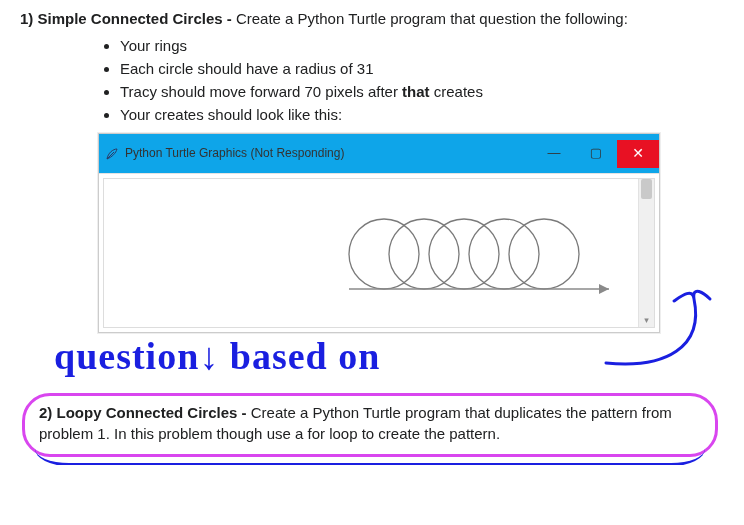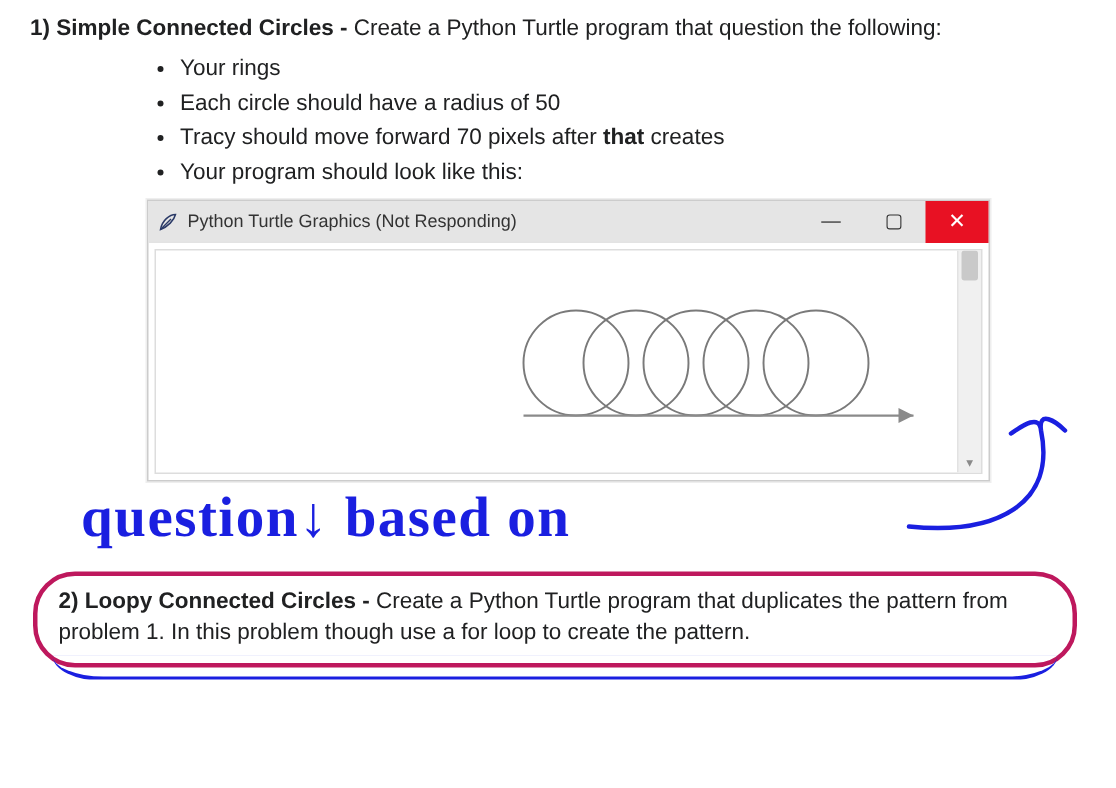--- a/index.html
+++ b/index.html
@@ -30,22 +30,22 @@
   .turtle-window {
     margin: 8px 0 4px 78px;
     width: 562px;
     border: 1px solid #ccc;
     background: #fff;
     box-shadow: 0 0 0 1px #eee;
   }
   .tw-titlebar {
     display: flex;
     align-items: center;
-    height: 28px;
-    background: #e5e5e5;
+    height: 40px;
+    background: #0ea5e9;
     border-bottom: 1px solid #e3e3e3;
     font-size: 12px;
     color: #333;
     padding-left: 6px;
   }
   .tw-icon {
     width: 14px; height: 14px;
     margin-right: 6px;
     display: inline-flex;
     align-items: center; justify-content: center;
@@ -94,21 +94,21 @@
   .tw-scroll .up-arrow { top: 0; }
   .tw-scroll .down-arrow { bottom: 0; }
   .handwriting-wrap {
     position: relative;
     width: 700px;
     height: 56px;
     margin-left: 10px;
   }
   .q2-wrap {
     position: relative;
-    border: 3px solid #be185d;
+    border: 3px solid #d946ef;
     border-radius: 28px;
     padding: 6px 14px 10px 14px;
     margin: 0 6px 0 2px;
     z-index: 2;
   }
   .q2-wrap::after {
     
     content: "";
     position: absolute;
     left: 10px; right: 10px; bottom: -12px;
@@ -123,25 +123,25 @@
 <body>
 
 <div class="q-block">
   <span class="q-number">1)</span>
   <span class="q-title">Simple Connected Circles -</span>
   <span class="q-intro">Create a Python Turtle program that question the following:</span>
 </div>
 <div class="indent">
   <ul class="bullets" style="margin-left:-20px;">
     <li>Your rings</li>
-    <li>Each circle should have a radius of 50</li>
+    <li>Each circle should have a radius of 31</li>
     <li>
       <span>Tracy should move forward 70 pixels after </span><span class="strong-inline">that</span><span> creates</span>
     </li>
-    <li>Your program should look like this:</li>
+    <li>Your creates should look like this:</li>
   </ul>
 </div>
 
 <div class="turtle-window">
   <div class="tw-titlebar">
     <span class="tw-icon">
       <svg width="14" height="14" viewBox="0 0 14 14">
         <path d="M2 12 C3 6 8 2 12 2 C11 6 7 10 2 12 Z" fill="none" stroke="#2b3a67" stroke-width="1"></path>
         <line x1="2" y1="12" x2="9" y2="5" stroke="#2b3a67" stroke-width="1"></line>
       </svg>

